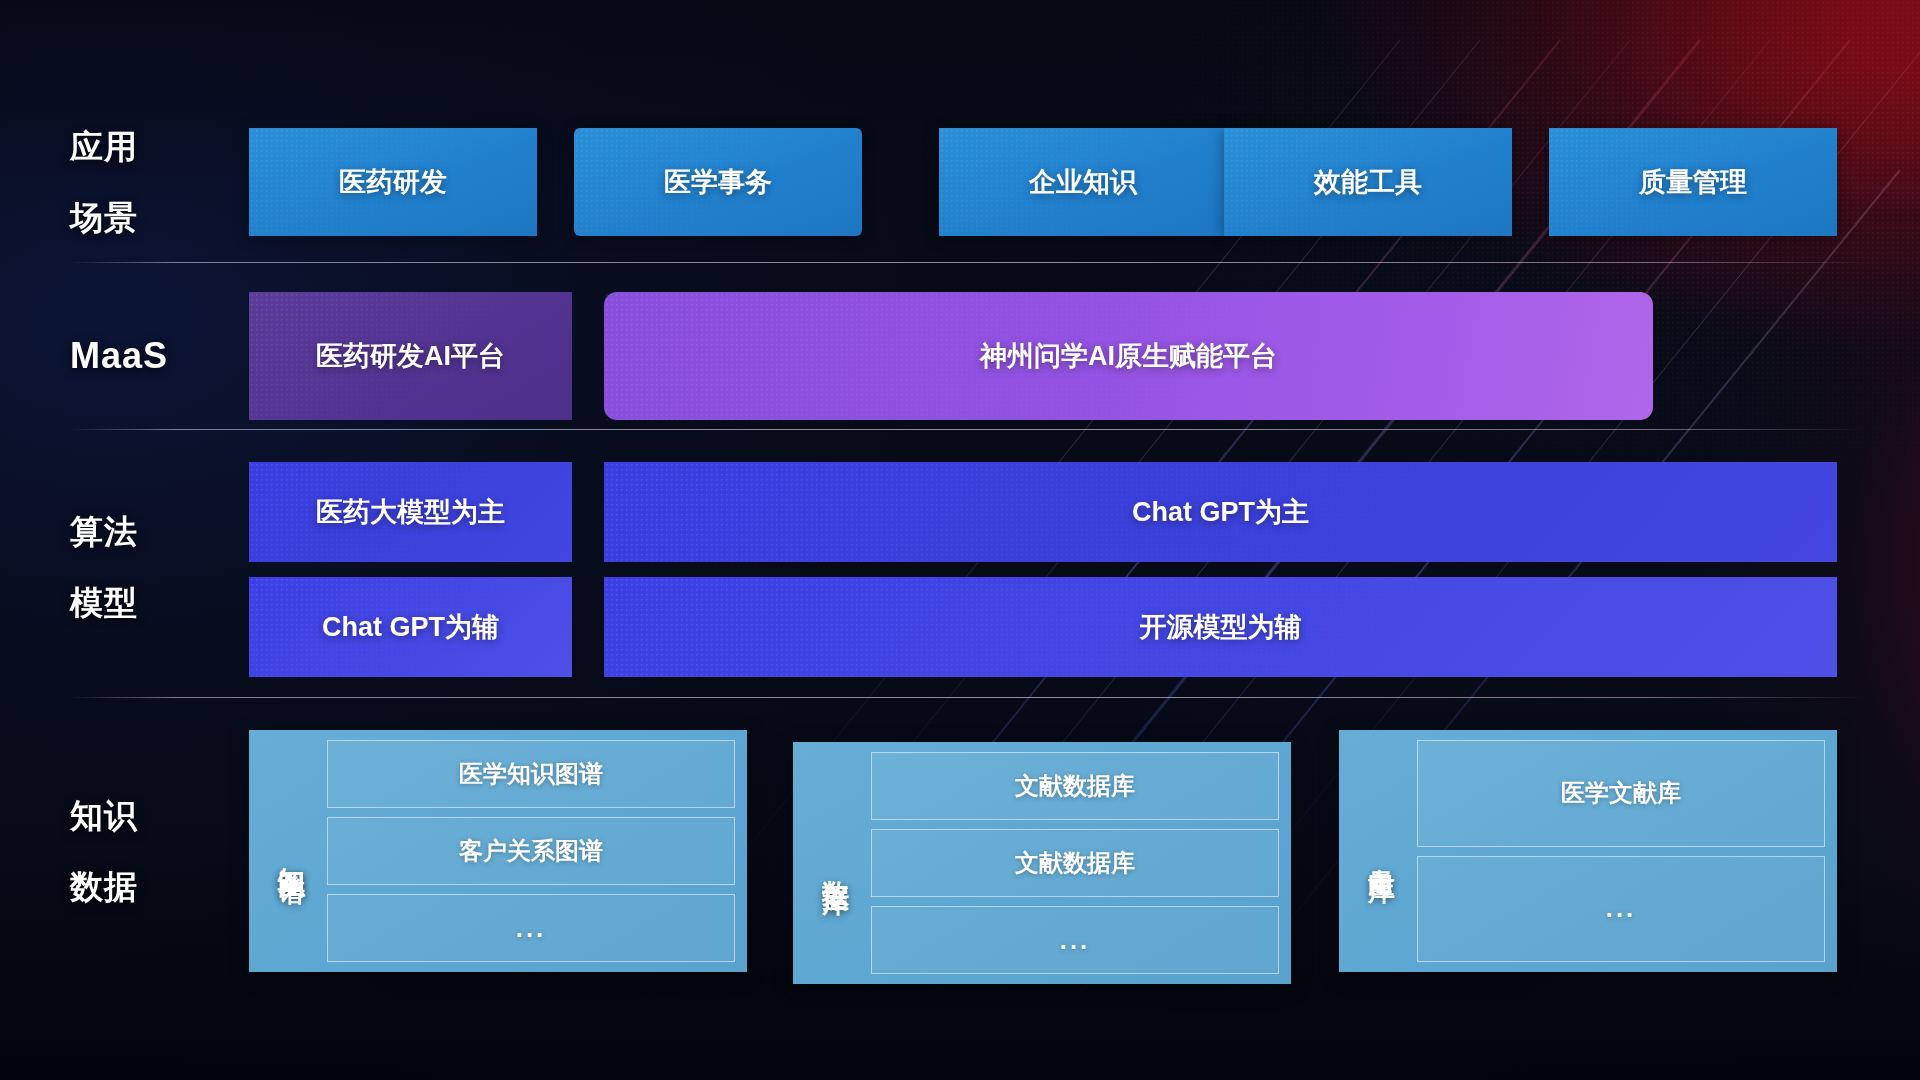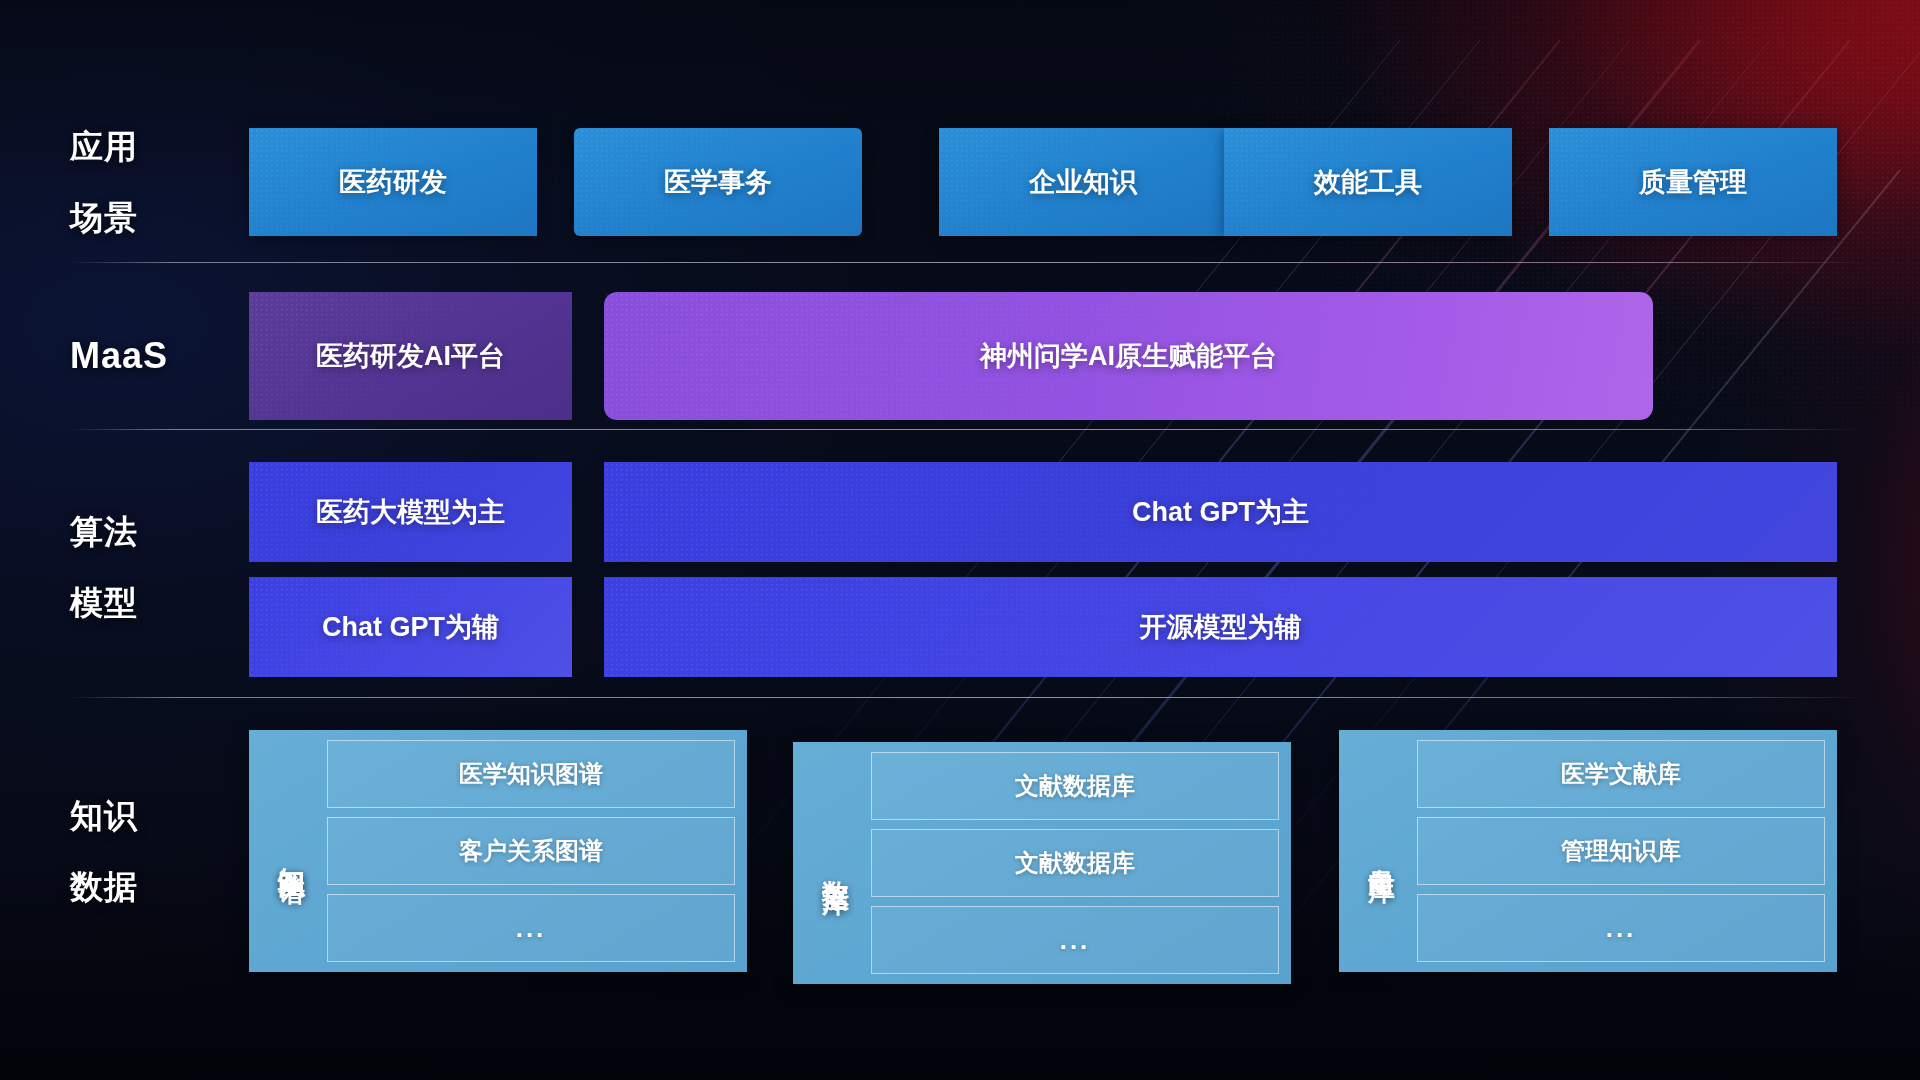--- a/index.html
+++ b/index.html
@@ -261,20 +261,19 @@
           <div class="kitem">文献数据库</div>
           <div class="kitem ellipsis">...</div>
         </div>
       </div>
 
       <div class="kgroup" style="left:1339px;width:498px;">
         <div class="tex"></div>
         <div class="ktitle">向量库</div>
         <div class="kitems">
           <div class="kitem">医学文献库</div>
-          <div class="kitem">管理知识库</div>
           <div class="kitem ellipsis">...</div>
         </div>
       </div>
     </div>
 
   </div>
 </div>
 
 </body></html>

